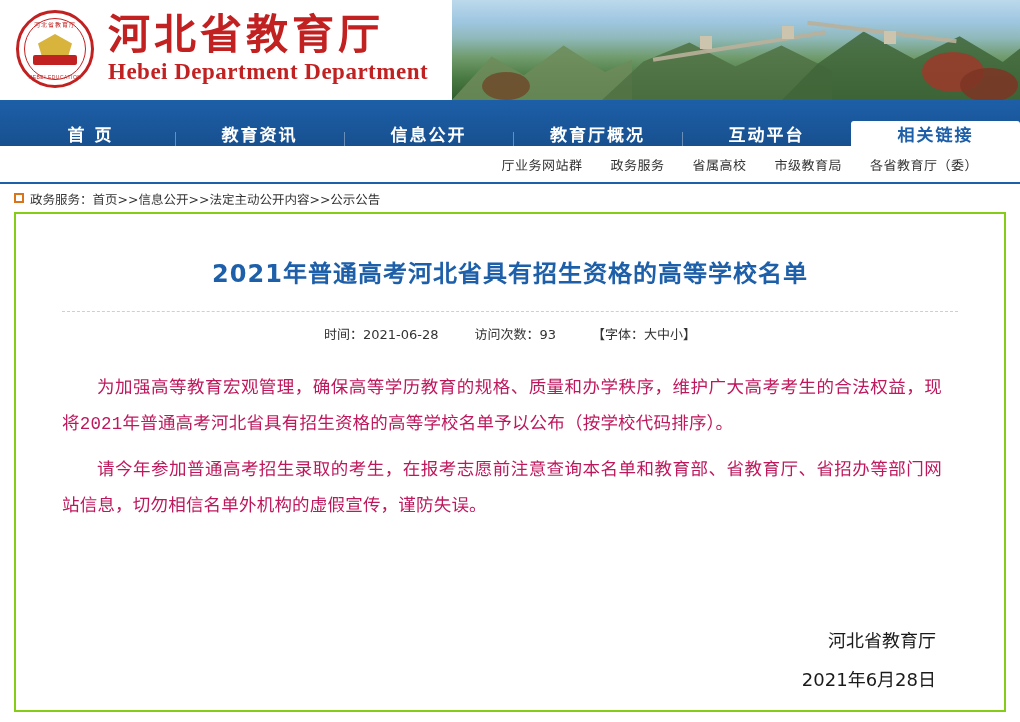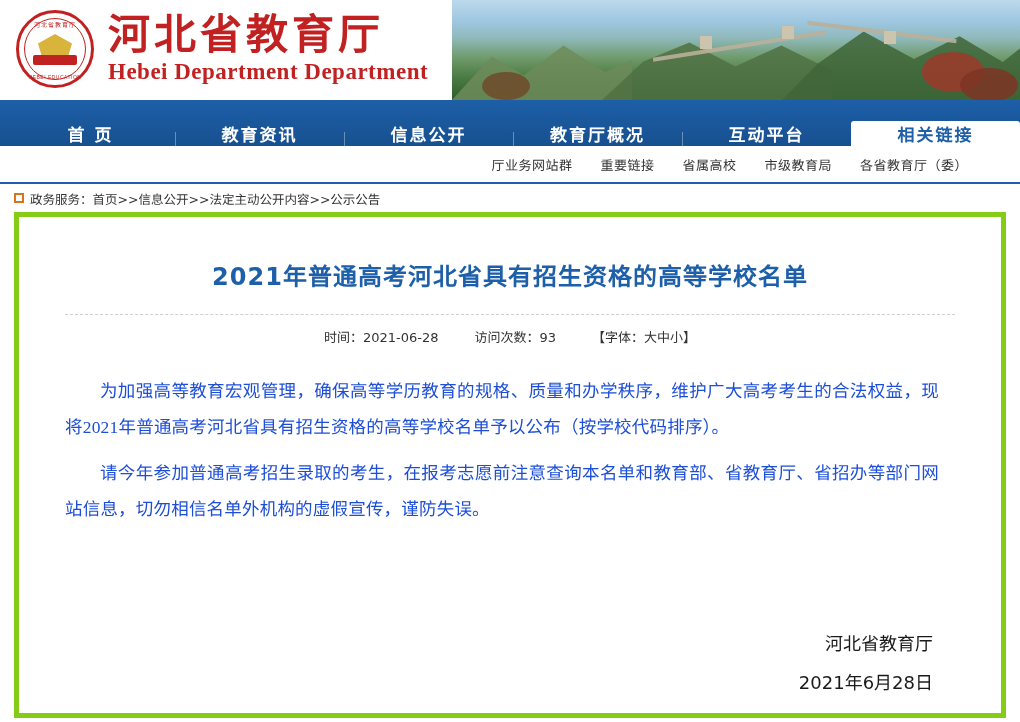--- a/index.html
+++ b/index.html
@@ -177,21 +177,21 @@
 
   
   .subnav {
     width: 1020px;
     height: 38px;
     background: #ffffff;
     border-bottom: 2px solid #1d5fa8;
     display: flex;
     align-items: center;
     justify-content: flex-end;
-    padding-right: 38px;
+    padding-right: 28px;
     gap: 0;
   }
   .subnav-item {
     font-size: 13px;
     color: #333333;
     padding: 0 14px;
     font-family: "DejaVu Sans", "Liberation Sans", sans-serif;
     cursor: pointer;
     letter-spacing: .5px;
   }
@@ -221,21 +221,21 @@
     left: 2px; top: 2px;
     width: 6px; height: 6px;
     background: #fff;
   }
 
   
   .content {
     margin: 0 14px;
     width: 992px;
     min-height: 490px;
-    border: 5px solid #84cc16;
+    border: 2px solid #84cc16;
     background: #ffffff;
     padding: 30px 46px 10px 46px;
   }
   .doc-title {
     text-align: center;
     color: #1d5fa8;
     font-size: 24px;
     font-weight: bold;
     letter-spacing: 1px;
     font-family: "DejaVu Sans", "Liberation Sans", sans-serif;
@@ -250,23 +250,23 @@
     align-items: center;
     justify-content: center;
     gap: 36px;
     padding: 12px 0 18px 0;
     font-size: 13px;
     color: #333;
     font-family: "DejaVu Sans", "Liberation Sans", sans-serif;
   }
   .meta .fontsize-group span { cursor: pointer; }
   .body-text {
-    font-family: Liberation Serif, serif;
+    font-family: Liberation Mono, monospace;
     font-size: 17.5px;
-    color: #1d4ed8;
+    color: #be185d;
     line-height: 2.05;
     text-align: justify;
     text-justify: inter-ideograph;
     text-indent: 2em;
     margin: 10px 16px 4px 0;
     letter-spacing: .2px;
   }
   .sign {
     font-family: "DejaVu Sans", "Liberation Sans", sans-serif;
     font-size: 18px;
@@ -313,21 +313,21 @@
   <div class="nav-item">首 页</div>
   <div class="nav-item">教育资讯</div>
   <div class="nav-item">信息公开</div>
   <div class="nav-item">教育厅概况</div>
   <div class="nav-item">互动平台</div>
   <div class="nav-item active">相关链接</div>
 </div>
 
 <div class="subnav">
   <div class="subnav-item">厅业务网站群</div>
-  <div class="subnav-item">重要链接</div>
+  <div class="subnav-item">政务服务</div>
   <div class="subnav-item">省属高校</div>
   <div class="subnav-item">市级教育局</div>
   <div class="subnav-item">各省教育厅（委）</div>
 </div>
 
 <div class="breadcrumb">
   <span class="bc-icon"></span>
   <span>政务服务：</span>
   <span>首页&gt;&gt;信息公开&gt;&gt;法定主动公开内容&gt;&gt;公示公告</span>
 </div>

